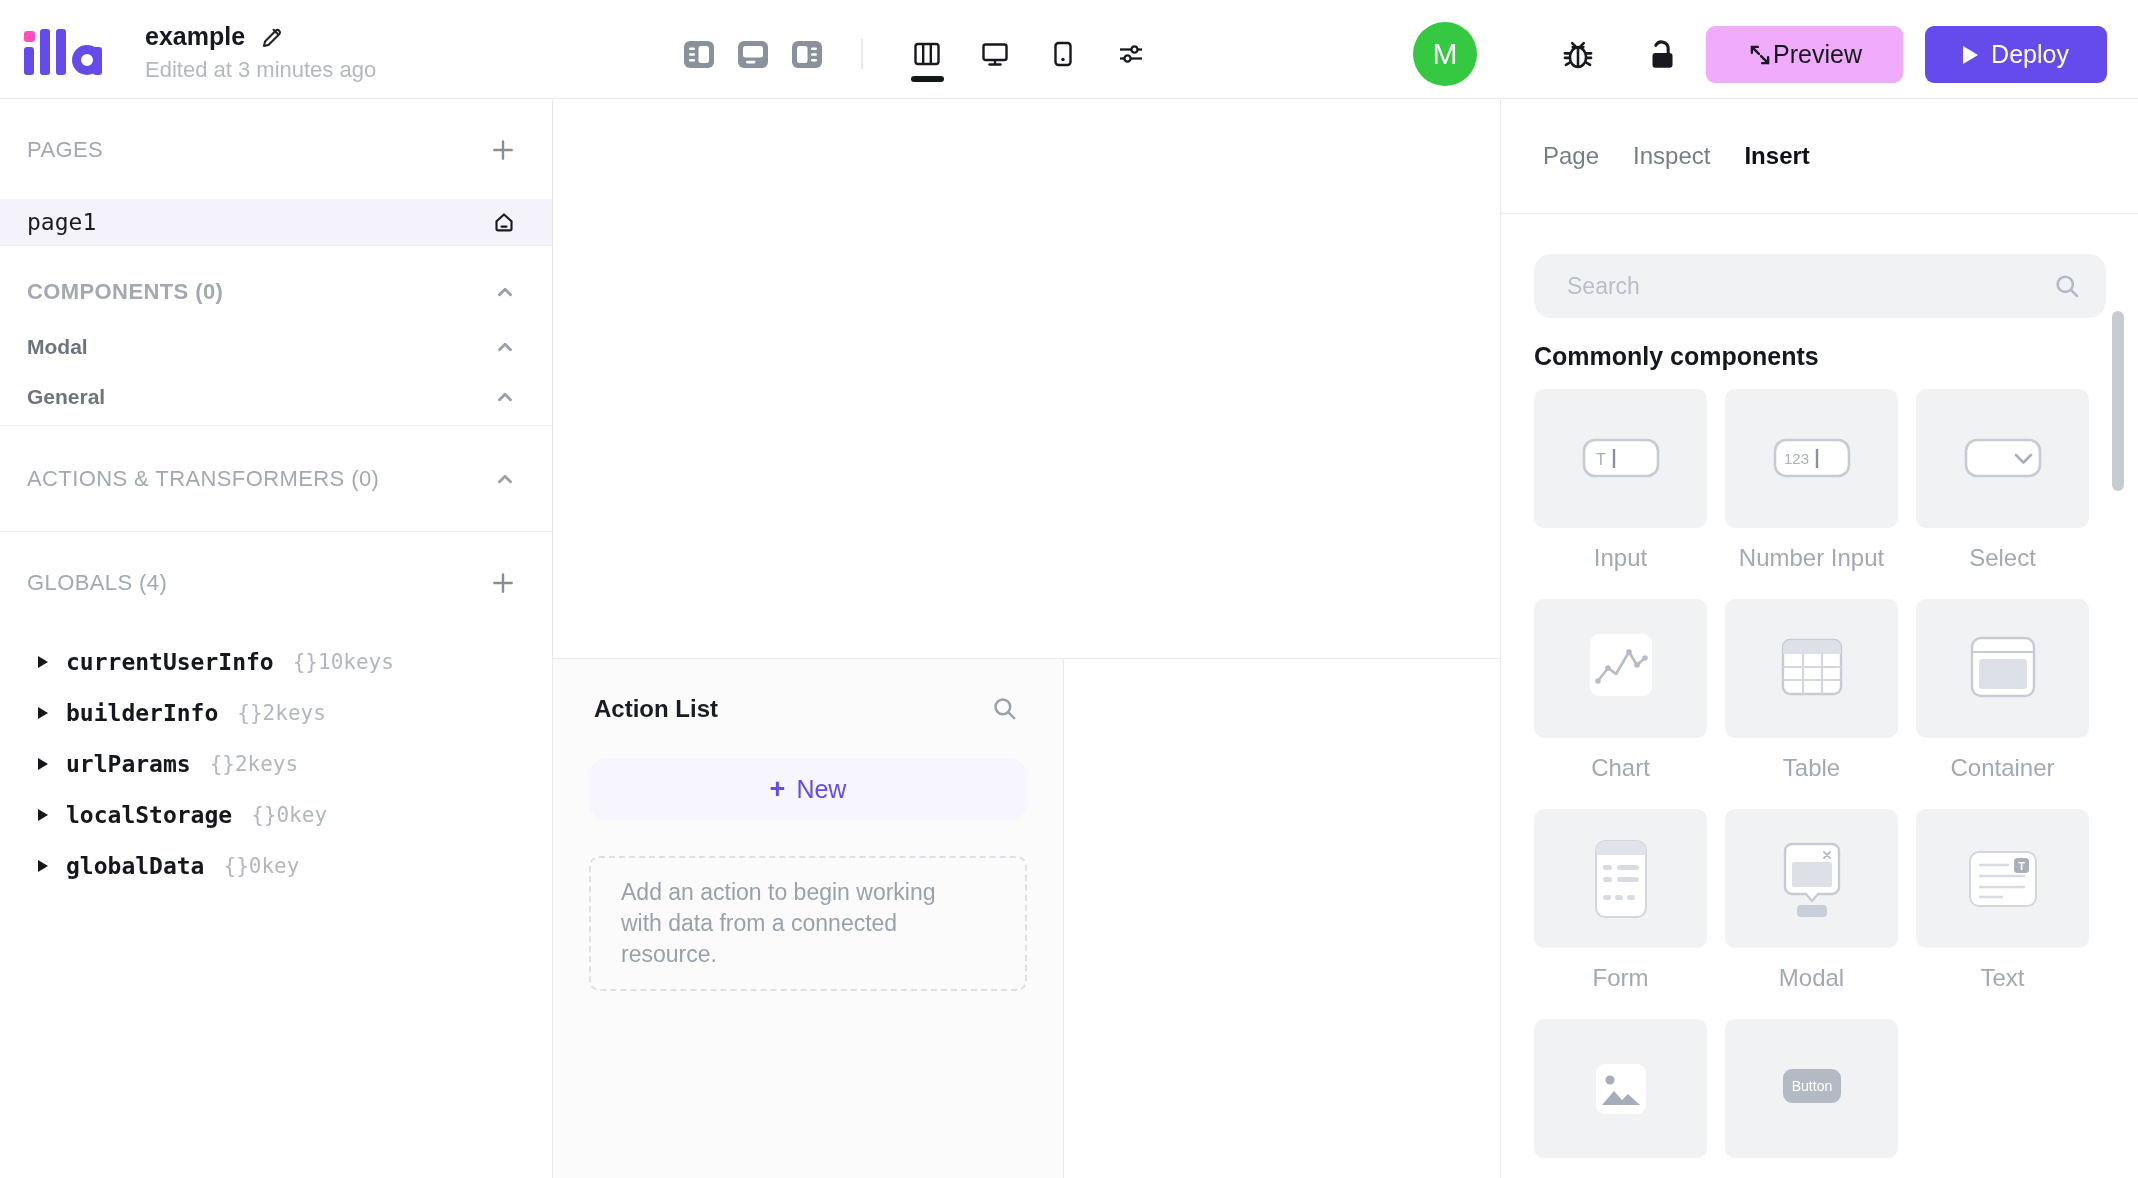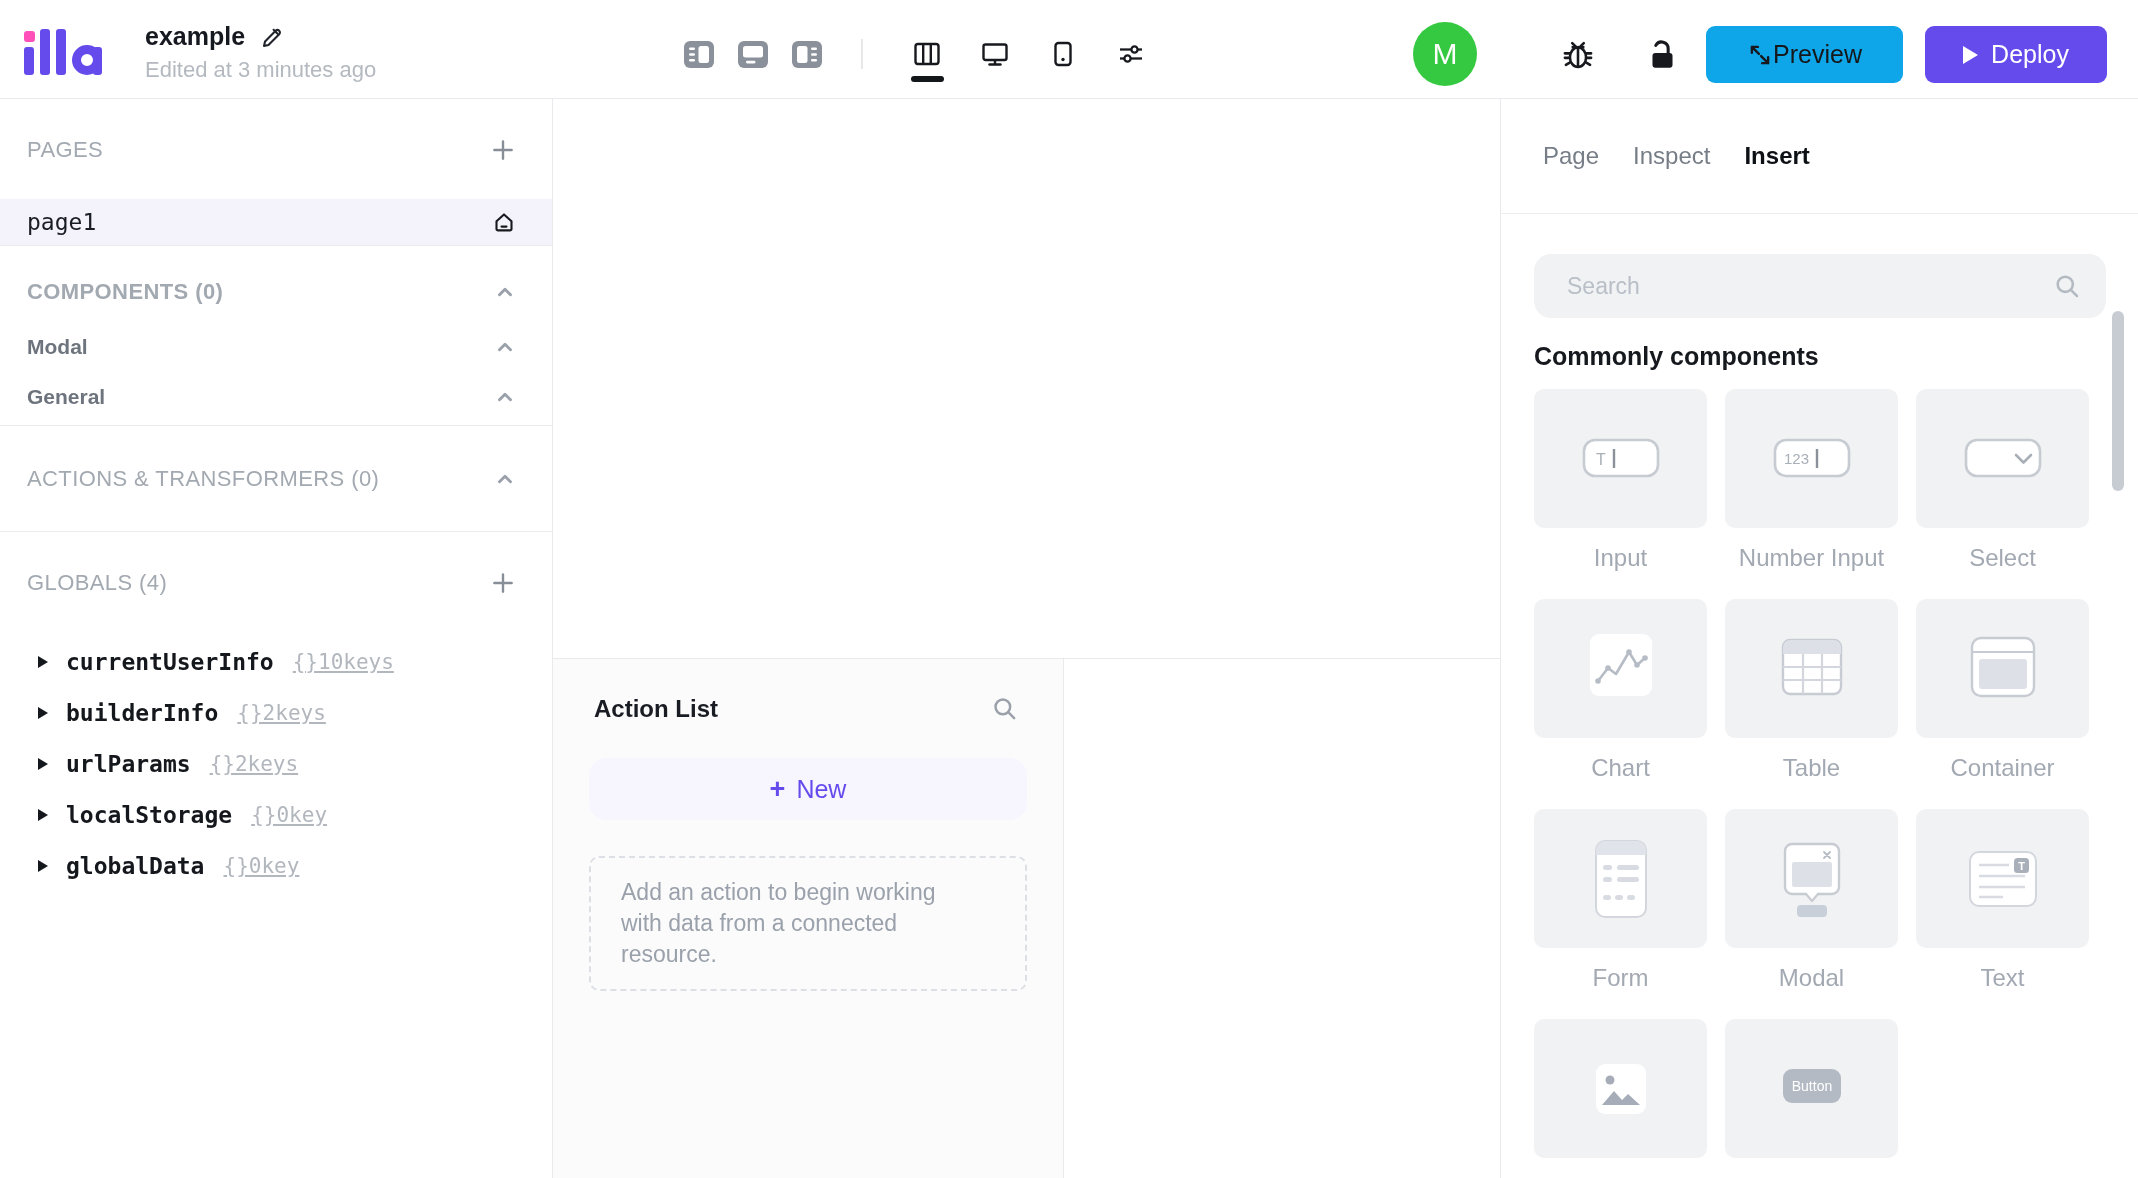--- a/index.html
+++ b/index.html
@@ -25,21 +25,21 @@
   .panel-icons .pic{cursor:pointer;}
   .vdiv{position:absolute;left:861px;top:29px;width:2px;height:30px;background:#e7e8ea;}
   .mode-icons{position:absolute;left:911px;top:0;height:88px;display:flex;align-items:center;gap:36px;}
   .mode-icons .mic{cursor:pointer;}
   .mode-underline{position:absolute;left:911px;top:66px;width:33px;height:6px;border-radius:3px;background:#14171a;}
   .avatar{position:absolute;left:1413px;top:12px;width:64px;height:64px;border-radius:50%;background:#34c940;color:#fff;
           display:flex;align-items:center;justify-content:center;font-size:30px;font-weight:500;cursor:pointer;}
   .tb-icon{position:absolute;cursor:pointer;}
   .bug-pos{left:1560px;top:26px;}
   .lock-pos{left:1646px;top:27px;}
-  .preview-btn{position:absolute;left:1706px;top:16px;width:197px;height:57px;border-radius:9px;background:#0ea5e9;
+  .preview-btn{position:absolute;left:1706px;top:16px;width:197px;height:57px;border-radius:9px;background:#f0abfc;
                display:flex;align-items:center;justify-content:center;font-size:25px;color:#15181b;cursor:pointer;}
   .deploy-btn{position:absolute;left:1925px;top:16px;width:182px;height:57px;border-radius:9px;background:#654aec;
               display:flex;align-items:center;justify-content:center;gap:13px;font-size:25px;color:#fff;cursor:pointer;}
   .play-tri{width:0;height:0;border-left:15px solid #fff;border-top:9px solid transparent;border-bottom:9px solid transparent;}
 
   
   .main{position:absolute;top:89px;left:0;width:2138px;height:1089px;display:flex;}
   .sidebar{width:552px;border-right:1px solid #e9eaec;background:#fff;flex:none;}
   .center{flex:1;display:flex;flex-direction:column;min-width:0;}
   .canvas{flex:1;background:#fff;}
@@ -61,21 +61,21 @@
   .group-label{font-size:21px;font-weight:600;color:#6e747d;}
   .sec-comp{margin-top:16px;height:60px;font-weight:bold;}
   .div2{margin-top:3px;}
   .sec-actions{margin-top:16px;height:74px;}
   .div3{margin-top:15px;}
   .sec-globals{margin-top:16px;height:70px;}
   .globals-list{margin-top:18px;}
   .global-item{height:51px;display:flex;align-items:center;padding-left:38px;cursor:pointer;gap:6px;}
   .tri{width:0;height:0;border-left:10px solid #14171c;border-top:6px solid transparent;border-bottom:6px solid transparent;margin-right:12px;flex:none;}
   .g-name{font-family:"DejaVu Sans Mono",monospace;font-size:23px;font-weight:700;color:#14171c;}
-  .g-keys{font-family:"DejaVu Sans Mono",monospace;font-size:21px;color:#b2b7be;margin-left:13px;text-decoration:underline;}
+  .g-keys{font-family:"DejaVu Sans Mono",monospace;font-size:21px;color:#b2b7be;margin-left:13px;}
 
   
   .ap-header{height:99px;display:flex;align-items:center;justify-content:space-between;padding:0 44px 0 41px;}
   .ap-title{font-size:24px;font-weight:600;color:#191c22;}
   .new-btn{margin:0 36px;height:62px;border-radius:18px;background:#f7f5fe;display:flex;align-items:center;justify-content:center;
            gap:11px;cursor:pointer;font-size:25px;color:#654aec;}
   .new-plus{font-size:27px;font-weight:600;}
   .hint-box{margin:36px 36px 0 36px;border:2px dashed #dcdfe4;border-radius:10px;padding:19px 30px;}
   .hint-text{font-size:23px;line-height:31px;color:#9aa1ab;max-width:334px;}
 

